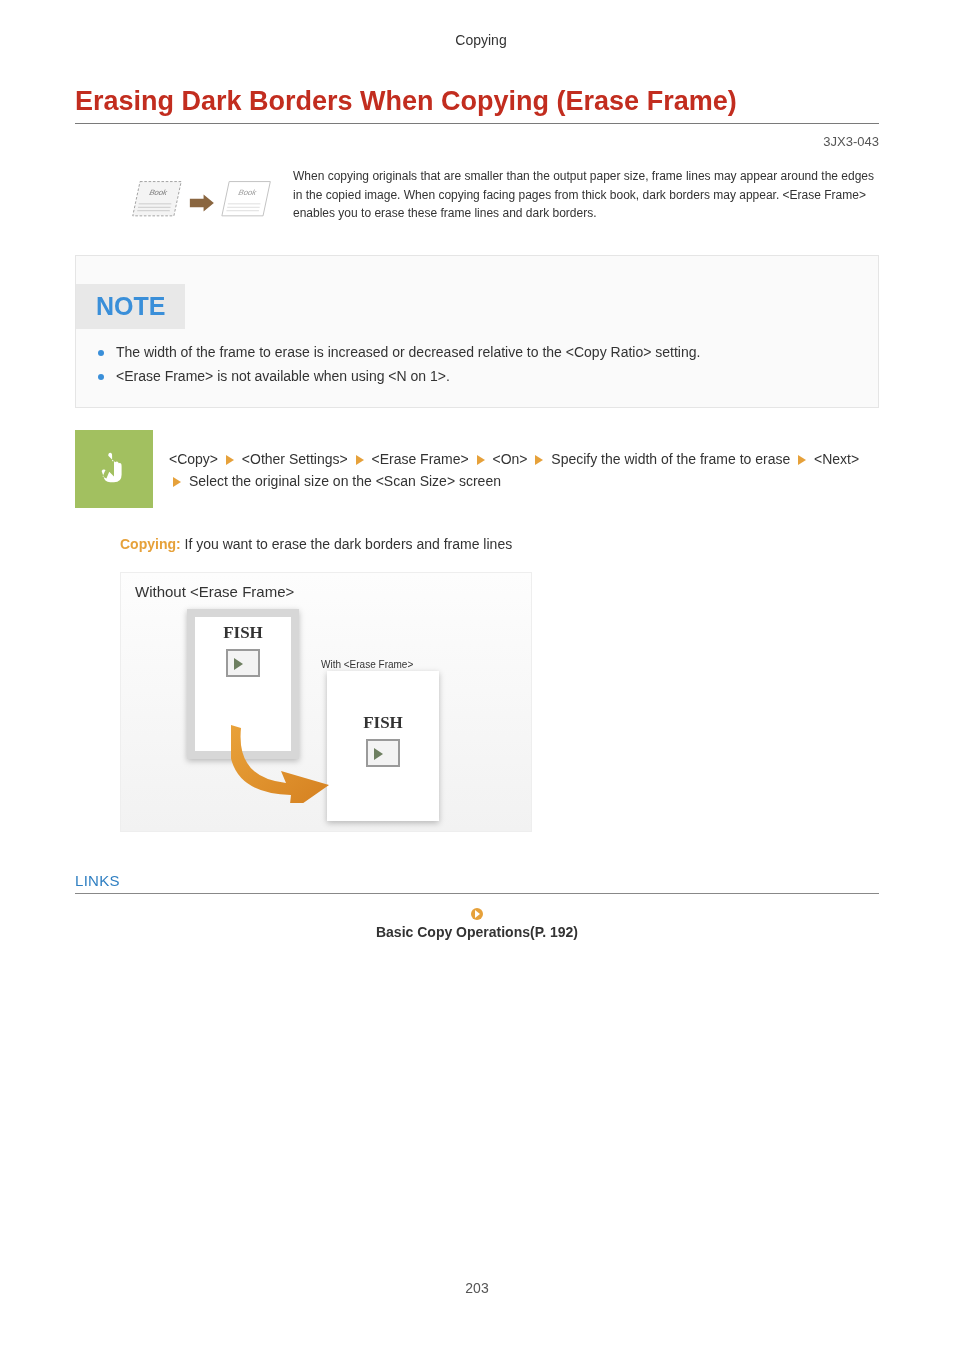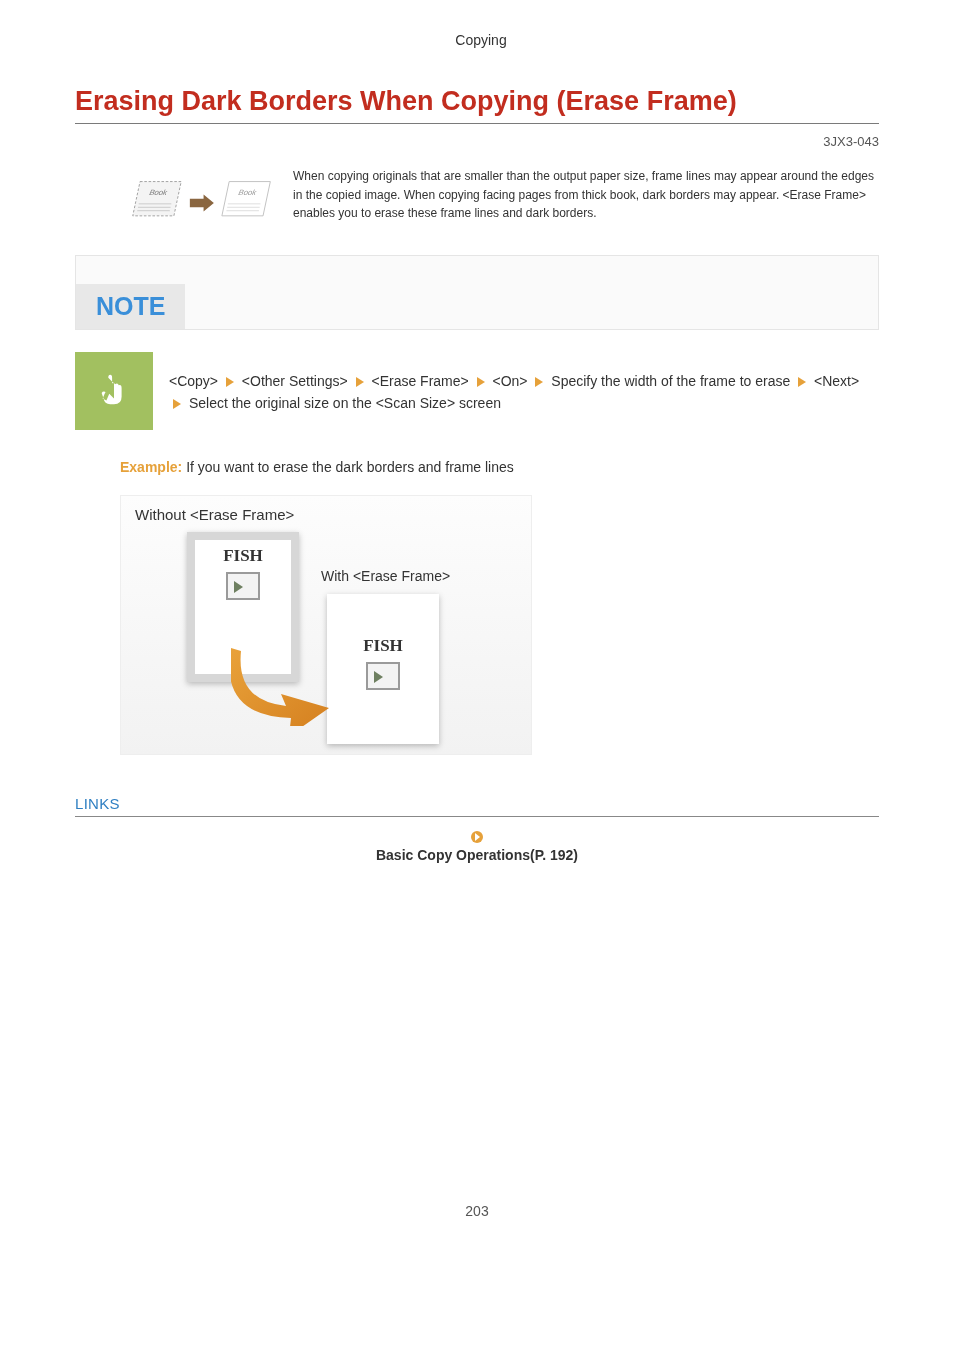--- a/index.html
+++ b/index.html
@@ -169,23 +169,23 @@
   .fish-box::after{
     content:"";
     position:absolute; left:6px; top:7px;
     width:0;height:0;
     border-top:6px solid transparent;
     border-bottom:6px solid transparent;
     border-left:9px solid #6d7f60;
   }
   .with-label {
     position: absolute;
-    top: 72px;
+    top: 86px;
     left: 200px;
-    font-size: 14px;
+    font-size: 10px;
   }
   .page-with {
     position: absolute;
     top: 98px;
     left: 206px;
     width: 112px;
     height: 150px;
     background: #fff;
     box-shadow: 0 2px 6px rgba(0,0,0,.25);
     text-align: center;
@@ -268,20 +268,26 @@
           <line x1="126" y1="40" x2="164" y2="40" stroke="#dcdcdc"></line>
           <line x1="126" y1="44" x2="164" y2="44" stroke="#dcdcdc"></line>
         </g>
       </svg>
     </div>
     <div class="intro-text">When copying originals that are smaller than the output paper size, frame lines may appear around the edges in the copied image. When copying facing pages from thick book, dark borders may appear. &lt;Erase Frame&gt; enables you to erase these frame lines and dark borders.</div>
   </div>
 
   <div class="note-box">
     <div class="note-title">NOTE</div>
+    <div class="note-body">
+      <ul>
+        <li>The width of the frame to erase is increased or decreased relative to the &lt;Copy Ratio&gt; setting.</li>
+        <li>&lt;Erase Frame&gt; is not available when using &lt;N on 1&gt;.</li>
+      </ul>
+    </div>
   </div>
 
   <div class="path-block">
     <div class="path-icon">
       <svg viewBox="0 0 40 40">
         <path d="M14 6 L14 24 L11 21 L8 28 L12 30 L15 23 L20 28 L20 12 Z
                  M14 6 Q14 3 16 3 Q18 3 18 6 L18 12 Q20 10 21 13 Q24 11 25 14 Q28 13 28 17 L28 26 Q28 34 20 34 L16 34 Q10 34 9 28 L7 22 Q9 19 12 22 L14 24 Z" fill="#ffffff"></path>
       </svg>
     </div>
     <div class="path-text">
@@ -295,21 +301,21 @@
       <span class="tri"></span>
       <span>Specify the width of the frame to erase</span>
       <span class="tri"></span>
       <span>&lt;Next&gt;</span>
       <span class="tri"></span>
       <span>Select the original size on the &lt;Scan Size&gt; screen</span>
     </div>
   </div>
 
   <div class="example-line">
-    <span class="example-label">Example:</span>
+    <span class="example-label">Copying:</span>
     <span>If you want to erase the dark borders and frame lines</span>
   </div>
 
   <div class="figure-area">
     <div class="fig-label">Without &lt;Erase Frame&gt;</div>
     <div class="page-without">
       <div class="fish-txt">FISH</div>
       <div class="fish-box"></div>
     </div>
     <div class="with-label fig-label">With &lt;Erase Frame&gt;</div>

